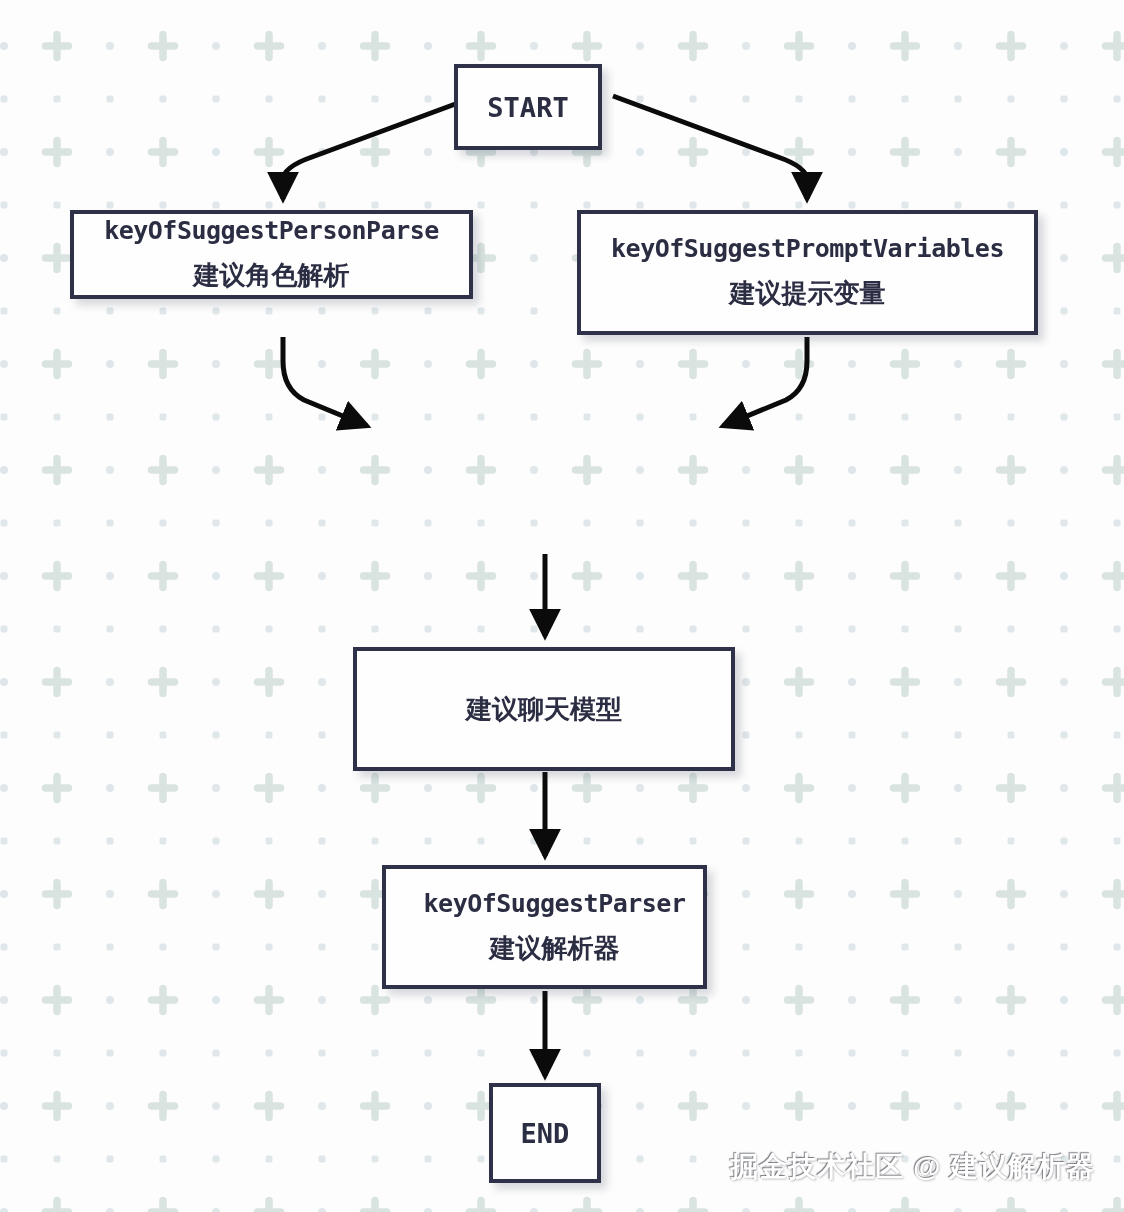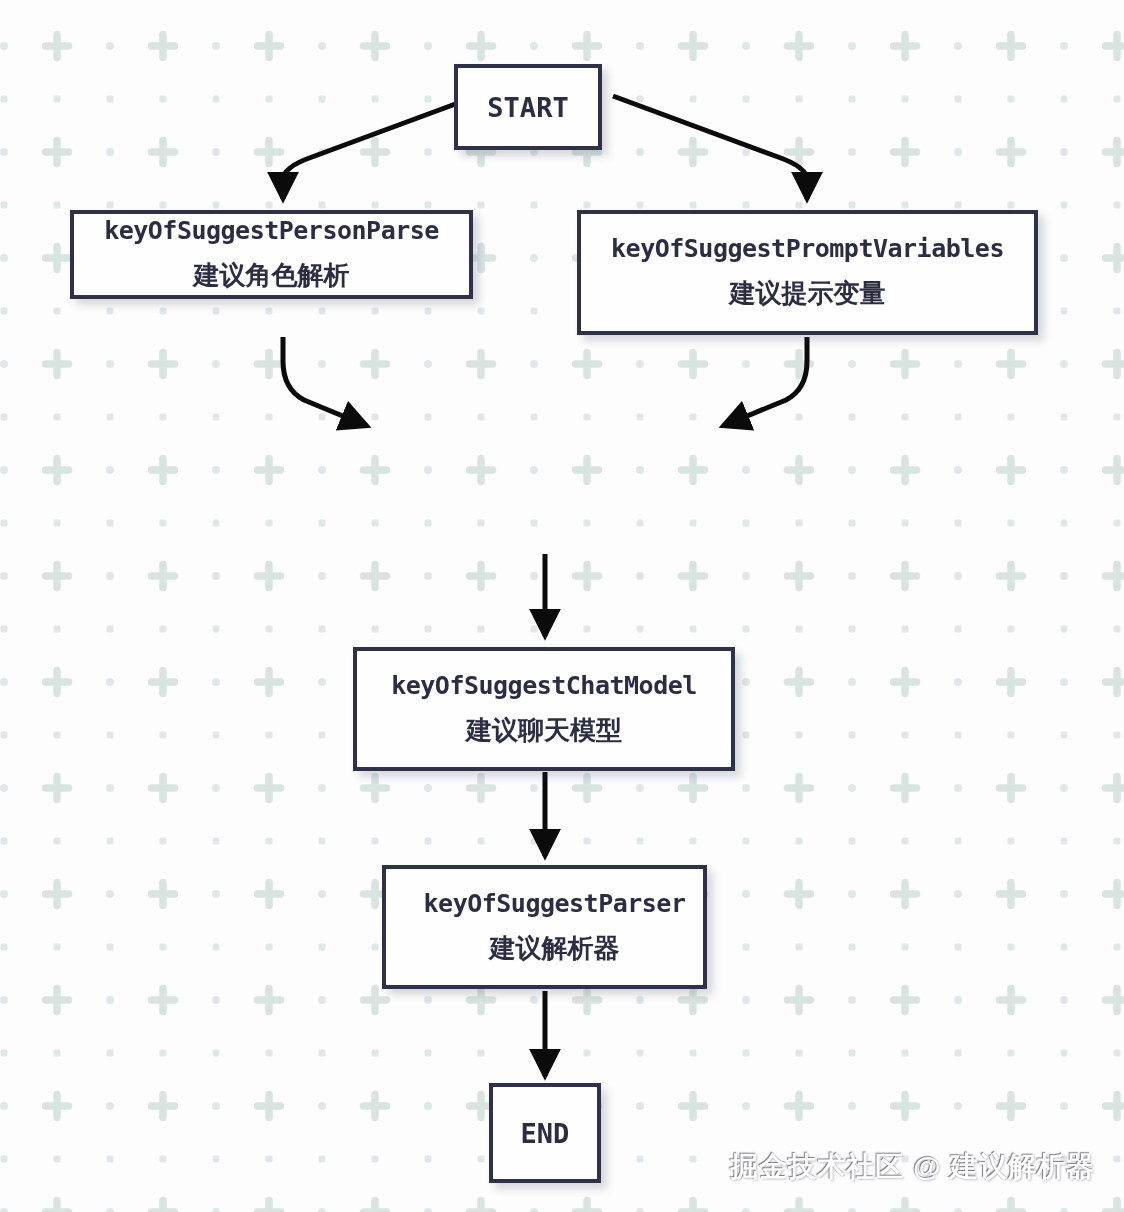--- a/index.html
+++ b/index.html
@@ -117,21 +117,20 @@
     <div class="subtitle">建议角色解析</div>
   </div>
 
   <div class="node" style="left:577px;top:210px;width:461px;height:125px;">
     <div class="title">keyOfSuggestPromptVariables</div>
     <div class="subtitle">建议提示变量</div>
   </div>
 
 
   <div class="node" style="left:353px;top:647px;width:382px;height:124px;">
-    <div class="title">keyOfSuggestChatModel</div>
     <div class="subtitle">建议聊天模型</div>
   </div>
 
   <div class="node" style="left:382px;top:865px;width:325px;height:124px;padding-left:20px;">
     <div class="title">keyOfSuggestParser</div>
     <div class="subtitle">建议解析器</div>
   </div>
 
   <div class="node terminal" style="left:489px;top:1083px;width:112px;height:100px;">
     <div class="title">END</div>

